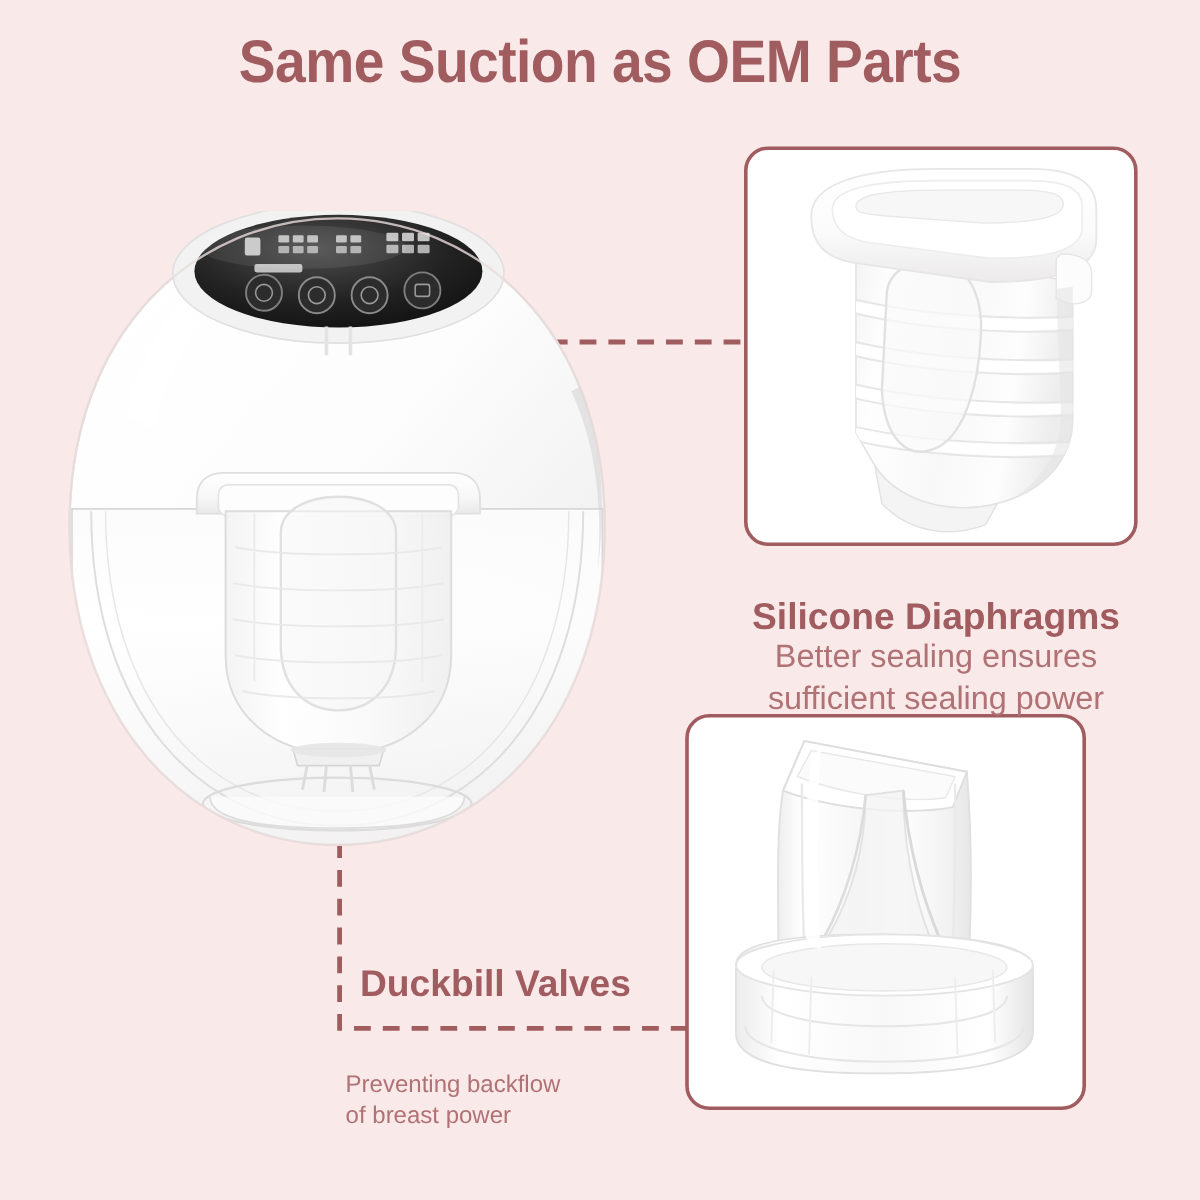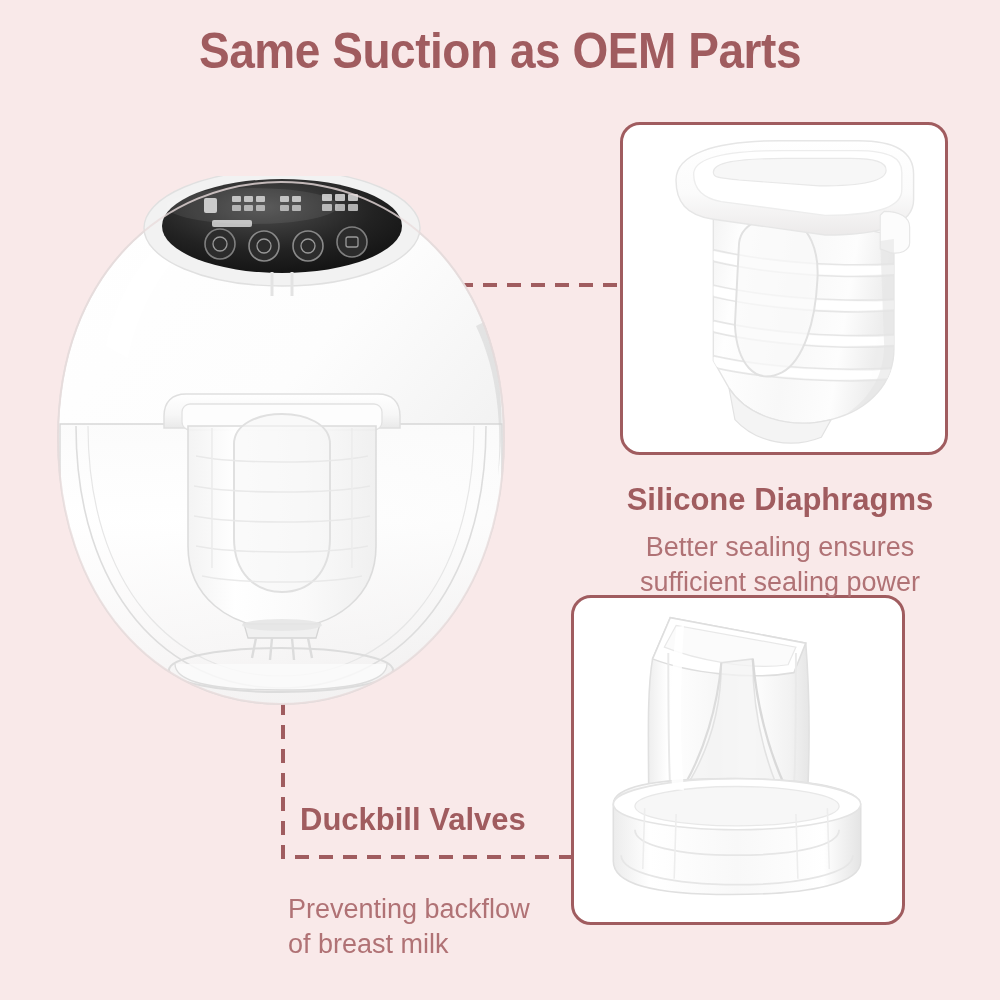--- a/index.html
+++ b/index.html
@@ -45,24 +45,24 @@
     color:#a05c5f;
     white-space:nowrap;
   }
   .cap-sub{
     position:absolute;
     color:#b07275;
     white-space:nowrap;
     line-height:1.28;
     margin-top:20px;
   }
-  #cap-silicone-head{left:600px;top:482px;width:360px;text-align:center;font-size:31px;}
+  #cap-silicone-head{left:600px;top:496px;width:360px;text-align:center;font-size:31px;}
   #cap-silicone-sub{left:600px;top:510px;width:360px;text-align:center;font-size:27px;}
   #cap-duckbill-head{left:300px;top:802px;font-size:31px;text-align:right;}
-  #cap-duckbill-sub{left:288px;top:872px;font-size:27px;}
+  #cap-duckbill-sub{left:288px;top:872px;font-size:20px;}
 
   
   #connectors{position:absolute;left:0;top:0;width:1000px;height:1000px;pointer-events:none;}
 
   
   #pump{position:absolute;left:36px;top:176px;width:490px;height:540px;}
 </style>
 </head>
 <body>
 
@@ -340,16 +340,16 @@
 
   <div class="cap-head" id="cap-silicone-head">Silicone Diaphragms</div>
   <div class="cap-sub" id="cap-silicone-sub">
     <div>Better sealing ensures</div>
     <div>sufficient sealing power</div>
   </div>
 
   <div class="cap-head" id="cap-duckbill-head">Duckbill Valves</div>
   <div class="cap-sub" id="cap-duckbill-sub">
     <div>Preventing backflow</div>
-    <div>of breast milk</div>
+    <div>of breast power</div>
   </div>
 
 </div>
 
 </body></html>

